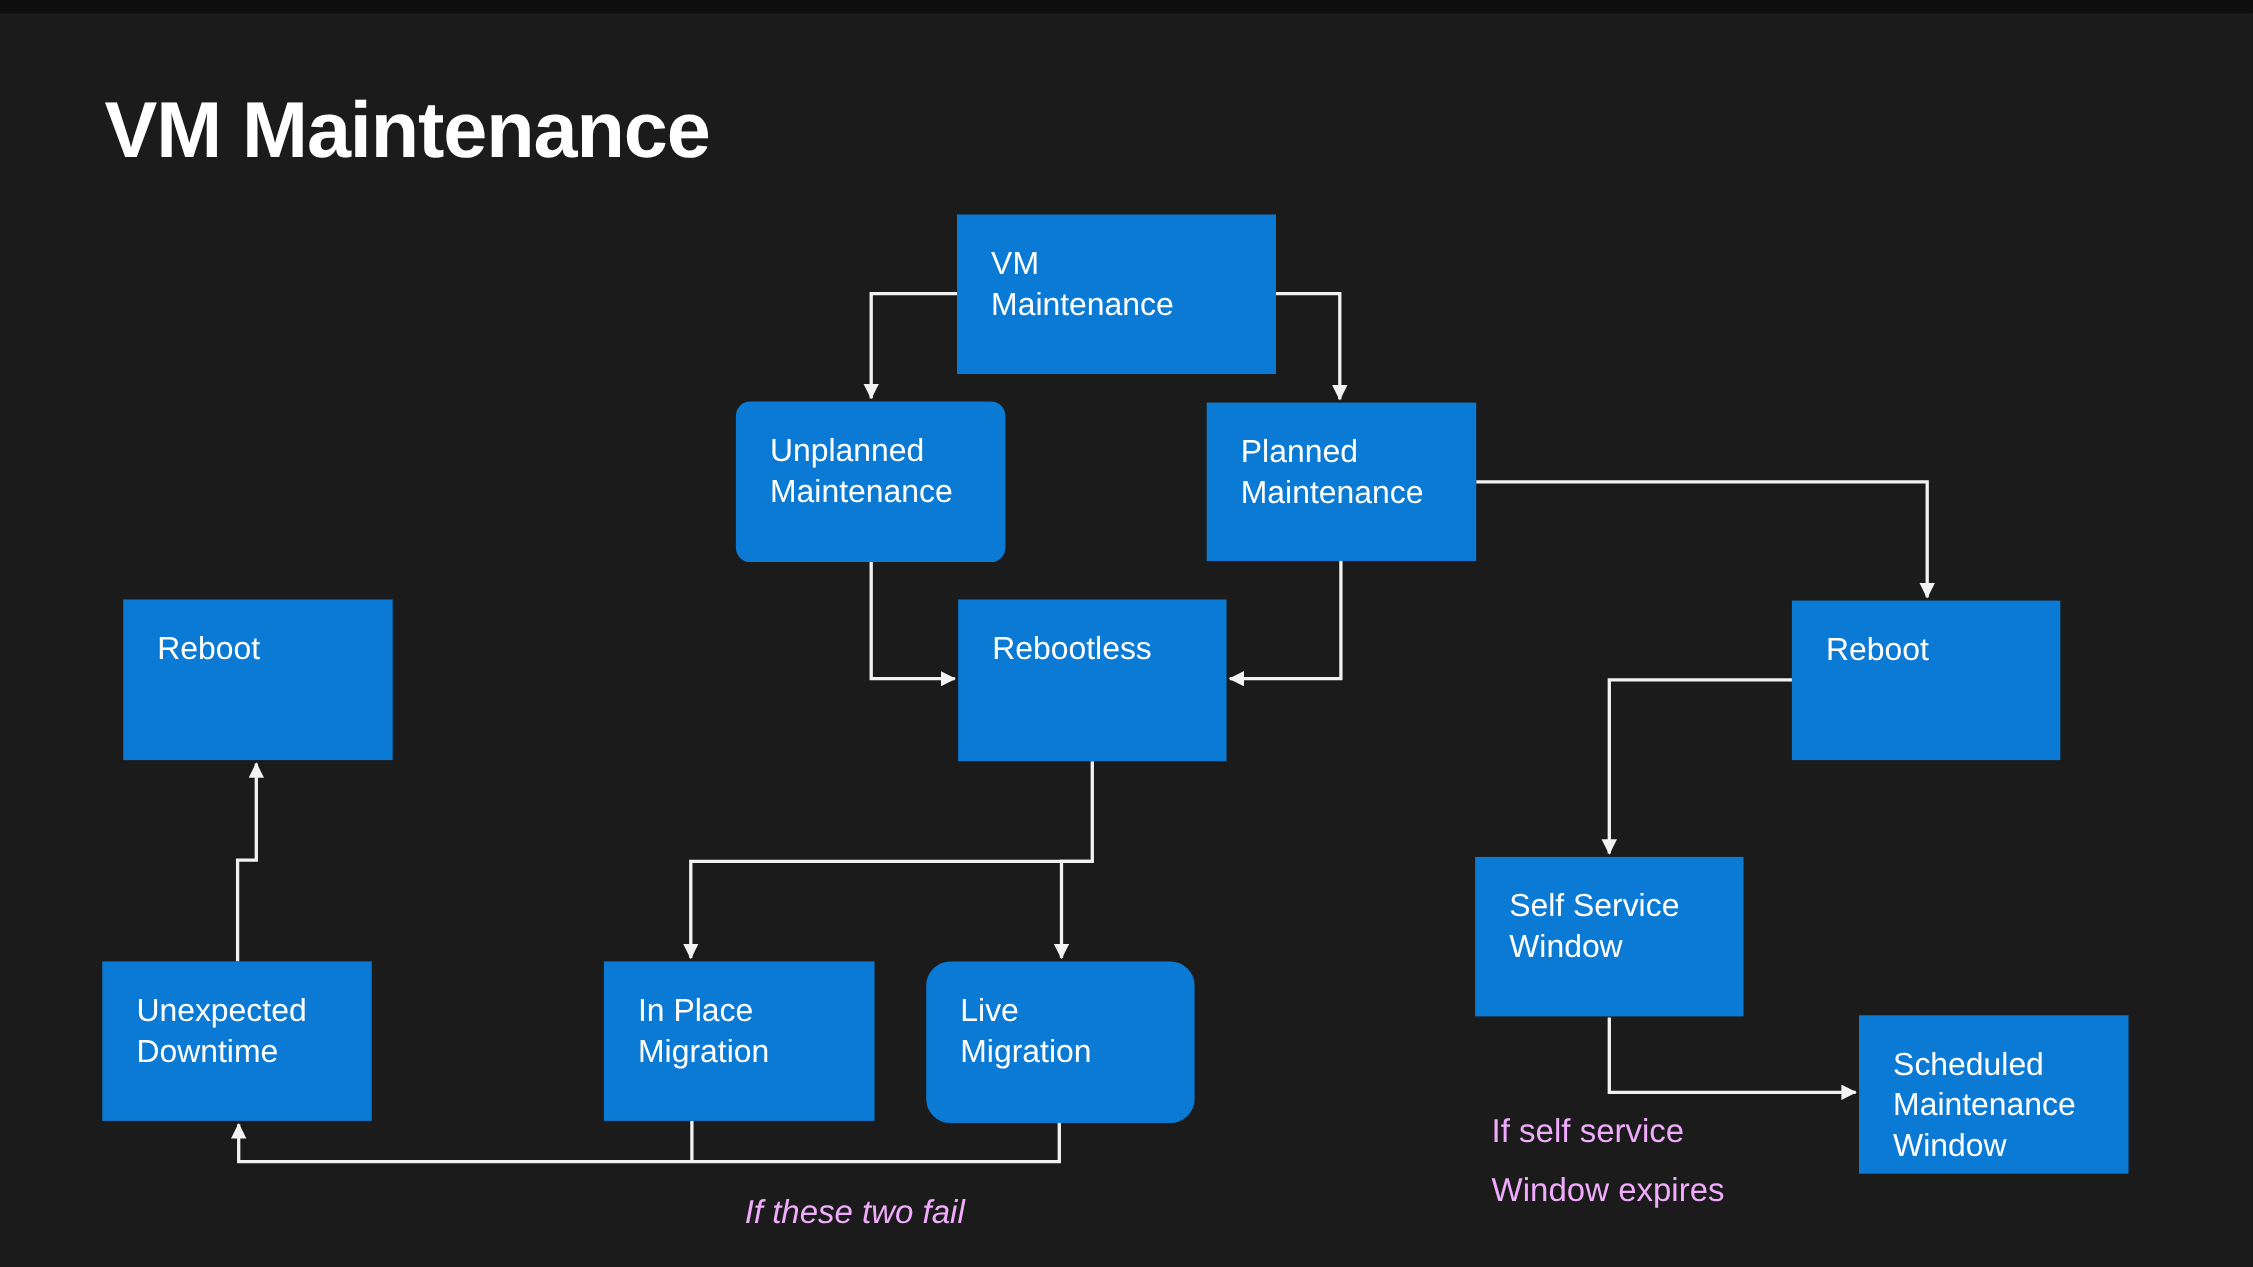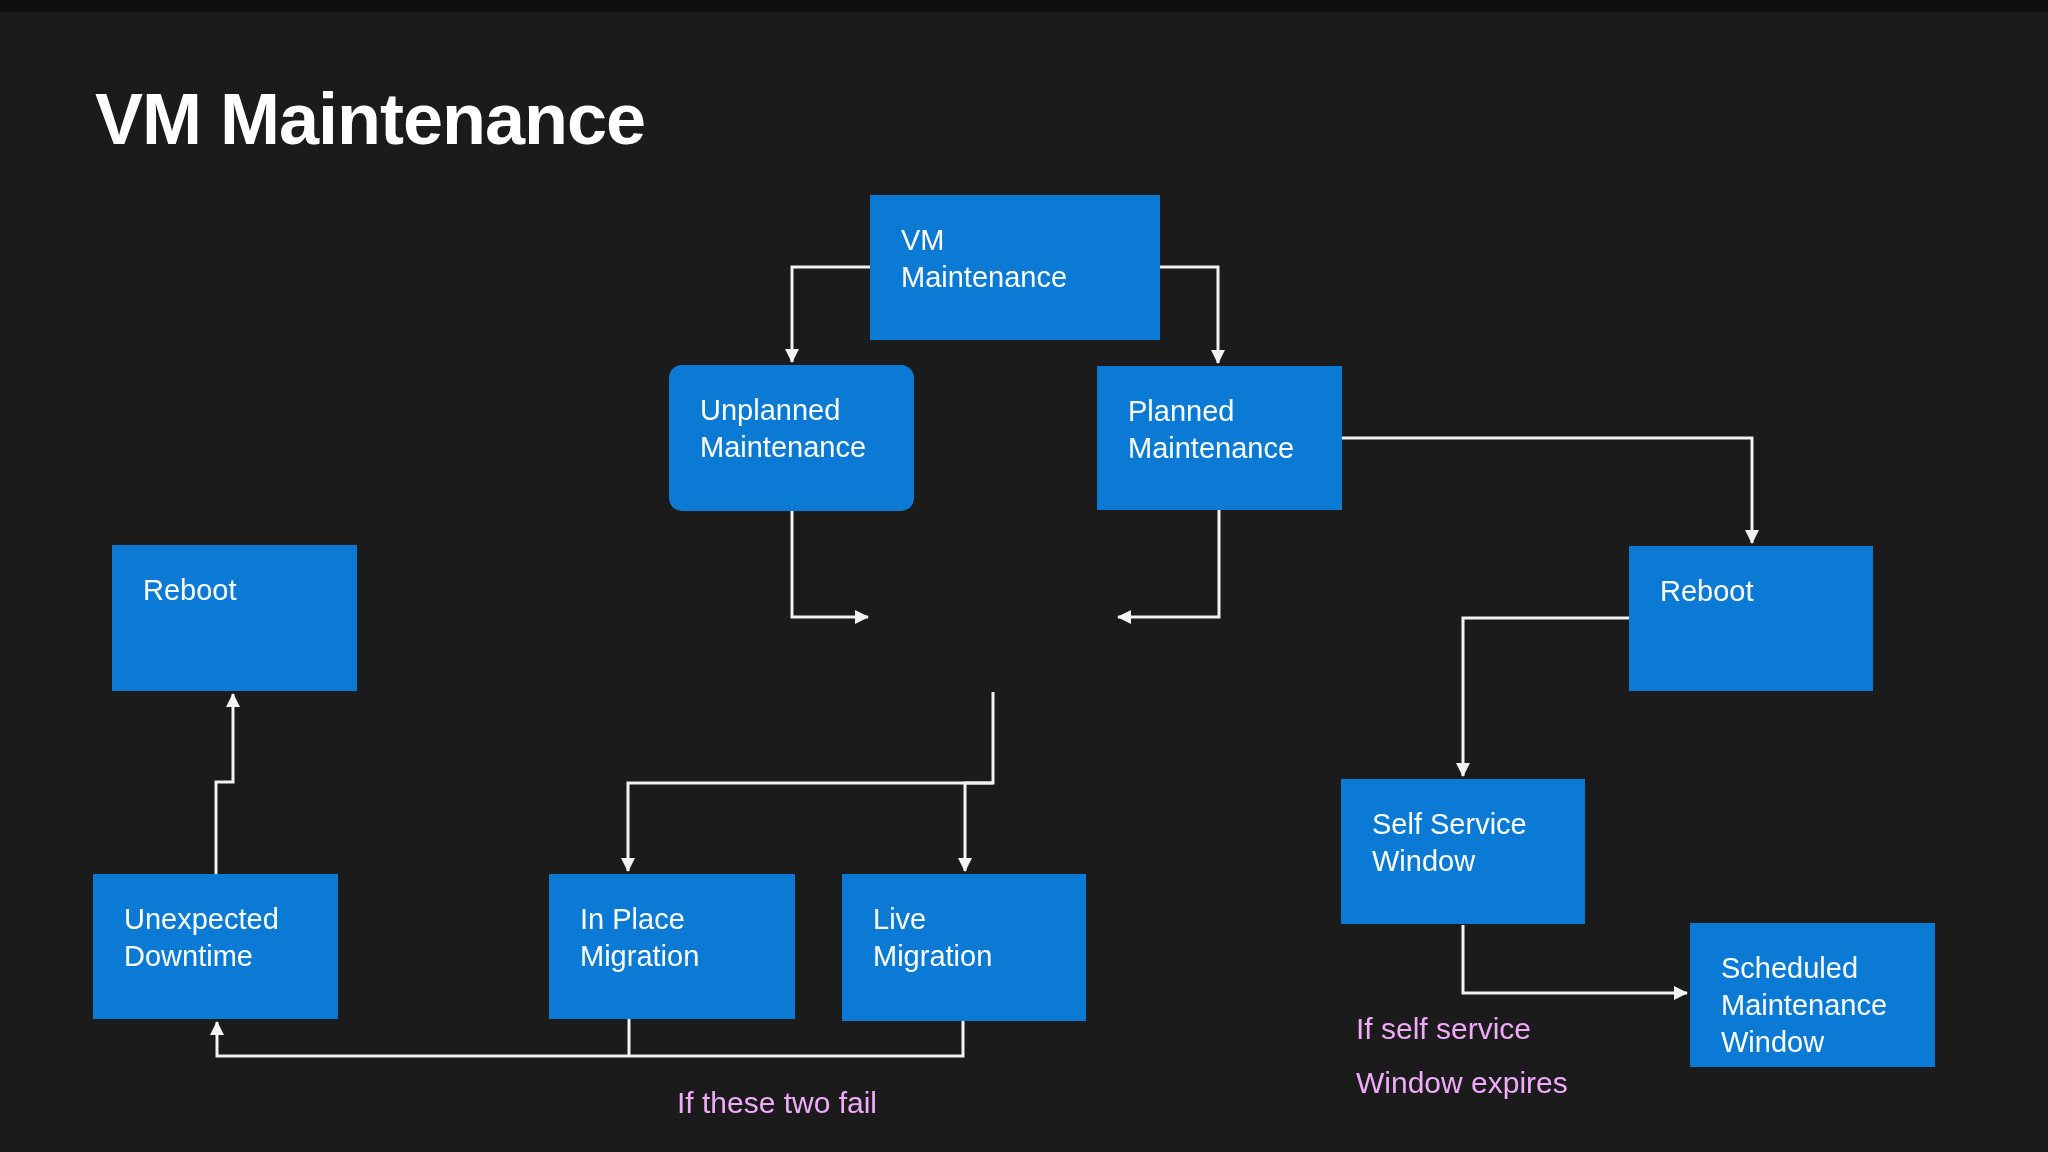--- a/index.html
+++ b/index.html
@@ -58,25 +58,25 @@
   }
   
   #node-vm            { left: 870px;  top: 195px; width: 290px; height: 145px; }
   #node-unplanned     { left: 669px;  top: 365px; width: 245px; height: 146px; border-radius: 13px; }
   #node-planned       { left: 1097px; top: 366px; width: 245px; height: 144px; }
   #node-rebootless    { left: 871px;  top: 545px; width: 244px; height: 147px; }
   #node-reboot-left   { left: 112px;  top: 545px; width: 245px; height: 146px; }
   #node-reboot-right  { left: 1629px; top: 546px; width: 244px; height: 145px; }
   #node-unexpected    { left: 93px;   top: 874px; width: 245px; height: 145px; }
   #node-inplace       { left: 505px;  top: 874px; width: 246px; height: 145px; margin-left: 44px; }
-  #node-live          { left: 842px;  top: 874px; width: 244px; height: 147px; }
+  #node-live          { left: 842px;  top: 874px; width: 244px; height: 147px; border-radius: 22px; }
   #node-ssw           { left: 1341px; top: 779px; width: 244px; height: 145px; }
   #node-smw           { left: 1690px; top: 923px; width: 245px; height: 144px; }
   
-  #annotation-fail    { left: 597px;  top: 1076px; width: 360px; text-align: center; }
+  #annotation-fail    { left: 597px;  top: 1076px; width: 360px; text-align: center; font-style: italic; }
   #annotation-expire  { left: 1356px; top: 1002px; }
 </style>
 </head>
 <body>
 
 <div id="canvas">
 
   <div id="top-band"></div>
 
   <div id="slide-title">VM Maintenance</div>
@@ -102,20 +102,21 @@
       <polyline points="1463,925 1463,993 1687,993" marker-end="url(#arrow)"></polyline>
     </g>
   </svg>
 
   <div class="node" id="node-vm">VM
 Maintenance</div>
   <div class="node" id="node-unplanned">Unplanned
 Maintenance</div>
   <div class="node" id="node-planned">Planned
 Maintenance</div>
+  <div class="node" id="node-rebootless">Rebootless</div>
   <div class="node" id="node-reboot-left">Reboot</div>
   <div class="node" id="node-reboot-right">Reboot</div>
   <div class="node" id="node-unexpected">Unexpected
 Downtime</div>
   <div class="node" id="node-inplace">In Place
 Migration</div>
   <div class="node" id="node-live">Live
 Migration</div>
   <div class="node" id="node-ssw">Self Service
 Window</div>

